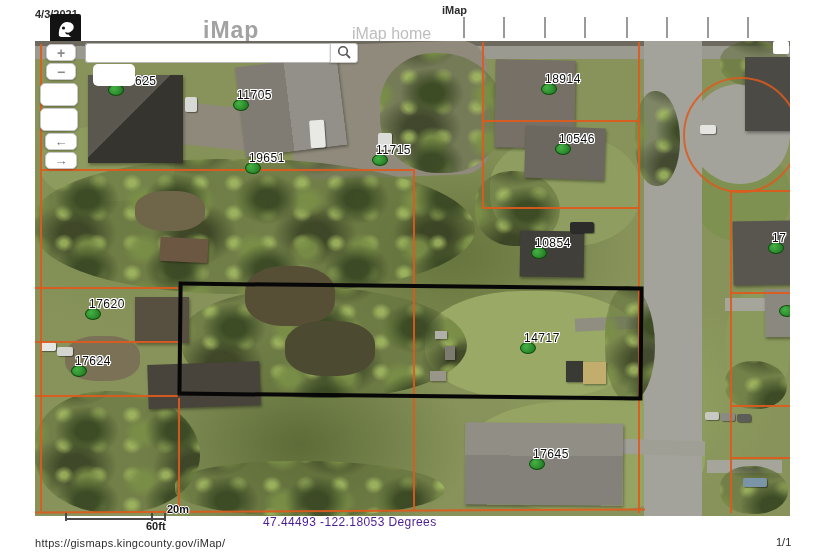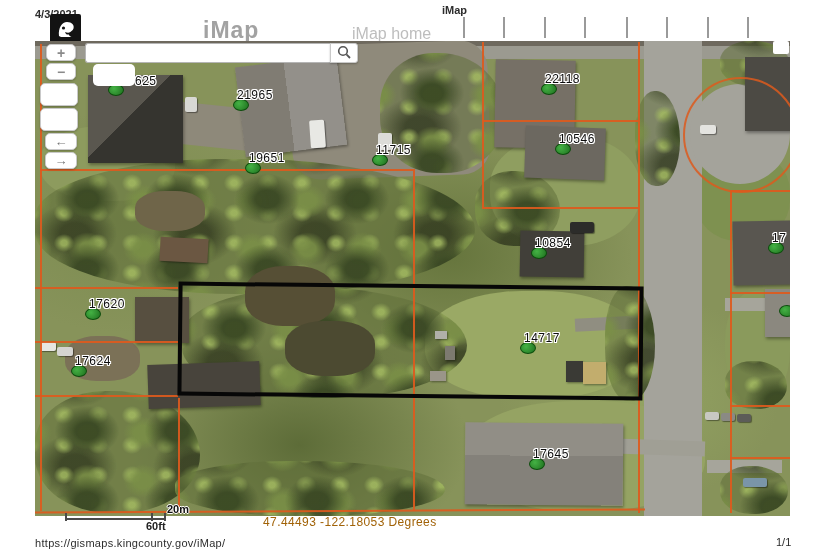--- a/index.html
+++ b/index.html
@@ -62,21 +62,21 @@
   .search-input{position:absolute;left:85px;top:43px;width:240px;height:18px;border:1px solid #b5b5b5;
        border-right:none;border-radius:3px 0 0 3px;z-index:50;font-size:12px;padding:0 4px;outline:none;}
   .search-btn{left:330px;top:43px;width:28px;height:20px;border-radius:0 3px 3px 0;}
 
   
   .scale-m{left:150px;top:503px;font-size:11px;font-weight:bold;color:#111;z-index:46;
        text-shadow:-1px 0 0 #fff,1px 0 0 #fff,0 -1px 0 #fff,0 1px 0 #fff;}
   .scale-line{left:65px;top:518px;width:101px;height:2px;background:#4a4a4a;z-index:46;}
   .stick{top:513px;width:2px;height:8px;background:#4a4a4a;z-index:46;}
   .scale-ft{left:146px;top:520px;font-size:11px;font-weight:bold;color:#222;z-index:46;}
-  .coords{left:263px;top:515px;font-size:12px;color:#a16207;letter-spacing:.4px;}
+  .coords{left:263px;top:515px;font-size:12px;color:#4c1d95;letter-spacing:.4px;}
 </style>
 </head>
 <body>
 
 <div class="abs print-date">4/3/2021</div>
 <div class="abs print-title">iMap</div>
 <div class="abs ptick" style="left:463px"></div>
 <div class="abs ptick" style="left:503px"></div>
 <div class="abs ptick" style="left:544px"></div>
 <div class="abs ptick" style="left:584px"></div>
@@ -189,33 +189,33 @@
   <div class="wbox" style="left:58px;top:23px;width:42px;height:22px;border-radius:5px"></div>
   <div class="wbox" style="left:738px;top:0;width:16px;height:13px;border-radius:2px"></div>
 
   <div class="abs scale-m" style="left:132px;top:462px;">20m</div>
 <div class="marker" style="left: 80px; top: 48px;">
       <span class="dot"></span>
       <span class="mlbl" style="left: 20px; top: -15px;">625</span>
     </div>
     <div class="marker" style="left: 205px; top: 63px;">
       <span class="dot"></span>
-      <span class="mlbl" style="left: -3px; top: -16px;">21965</span>
+      <span class="mlbl" style="left: -3px; top: -16px;">11705</span>
     </div>
     <div class="marker" style="left: 217px; top: 126px;">
       <span class="dot"></span>
       <span class="mlbl" style="left: -3px; top: -16px;">19651</span>
     </div>
     <div class="marker" style="left: 344px; top: 118px;">
       <span class="dot"></span>
       <span class="mlbl" style="left: -3px; top: -16px;">11715</span>
     </div>
     <div class="marker" style="left: 513px; top: 47px;">
       <span class="dot"></span>
-      <span class="mlbl" style="left: -3px; top: -16px;">22118</span>
+      <span class="mlbl" style="left: -3px; top: -16px;">18914</span>
     </div>
     <div class="marker" style="left: 527px; top: 107px;">
       <span class="dot"></span>
       <span class="mlbl" style="left: -3px; top: -16px;">10546</span>
     </div>
     <div class="marker" style="left: 503px; top: 211px;">
       <span class="dot"></span>
       <span class="mlbl" style="left: -3px; top: -16px;">10854</span>
     </div>
     <div class="marker" style="left: 57px; top: 272px;">

